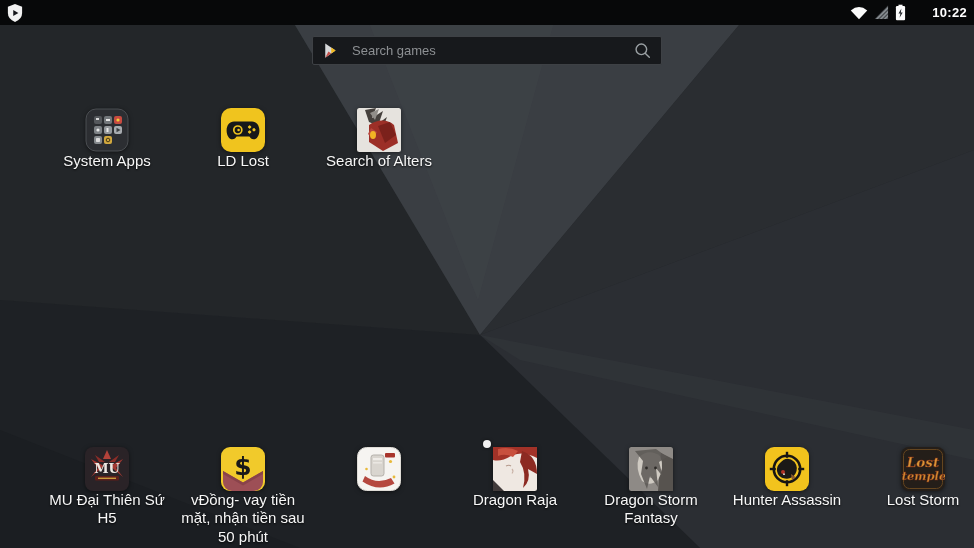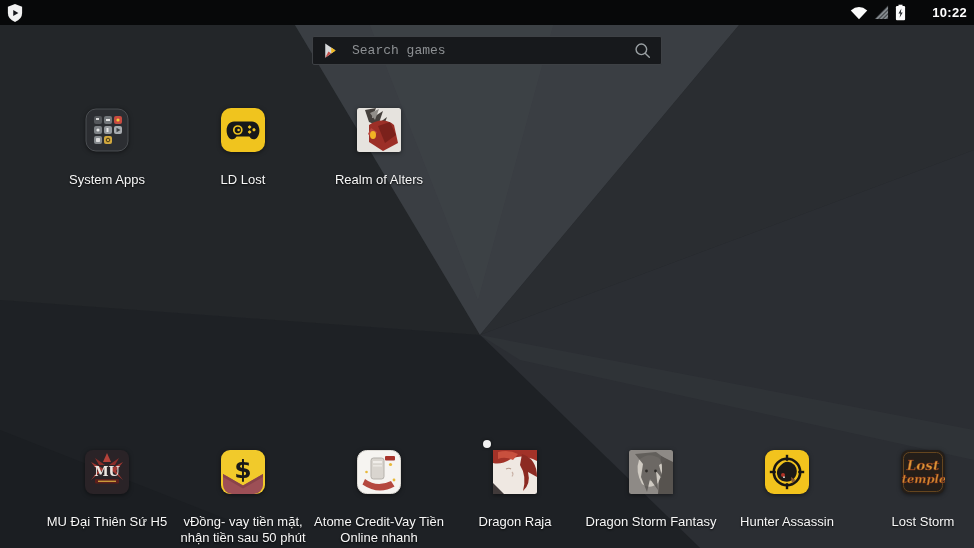--- a/index.html
+++ b/index.html
@@ -22,38 +22,38 @@
   .sb-time{color:#ffffff;font-size:13px;font-weight:bold;letter-spacing:.3px;margin-left:20px;}
 
   
   .search-bar{
     position:absolute;top:36px;left:50%;transform:translateX(-50%);
     width:350px;height:29px;box-sizing:border-box;
     background:#17191c;border:1px solid #3e4145;border-radius:2px;
     display:flex;align-items:center;padding:0 10px;z-index:4;cursor:pointer;
   }
   .search-bar .play-ic{width:15px;height:17px;margin-right:14px;flex:0 0 auto;}
-  .search-placeholder{color:#8d9093;font-size:13px;flex:1;font-family:Liberation Mono, monospace;}
+  .search-placeholder{color:#8d9093;font-size:13px;flex:1;}
   .search-bar .mag-ic{width:17px;height:17px;flex:0 0 auto;}
 
   
   .app-grid{
     position:absolute;left:0;right:0;display:grid;
     grid-template-columns:repeat(7,1fr);padding:0 39px;z-index:3;
   }
   #desktop{top:108px;}
   #dock{bottom:2px;}
   .app-cell{
     display:flex;flex-direction:column;align-items:center;
     cursor:pointer;justify-self:center;width:136px;
   }
-  .app-icon{width:44px;height:44px;flex:0 0 auto;border-radius:13px;}
+  .app-icon{width:44px;height:32px;flex:0 0 auto;border-radius:13px;}
   .app-icon svg{width:44px;height:44px;display:block;filter:drop-shadow(0 1px 2px rgba(0,0,0,.5));}
   .app-label{
-    margin-top:20px;color:#f7f7f7;font-size:13px;line-height:1.22;
+    margin-top:12px;color:#f7f7f7;font-size:15px;line-height:1.22;
     text-align:center;max-width:136px;
     text-shadow:0 1px 2px rgba(0,0,0,.85);
   }
 
   
   .page-indicator{
     position:absolute;top:440px;left:0;right:0;
     display:flex;justify-content:center;z-index:3;
   }
   .page-dot{width:8px;height:8px;border-radius:50%;background:#f2f2f2;box-shadow:0 0 3px rgba(0,0,0,.6);}
@@ -177,21 +177,21 @@
           <svg viewBox="0 0 44 44">
             <rect width="44" height="44" rx="2.5" fill="#e6e3de"></rect>
   <path d="M8 2 L19 0 L15 10 L26 3 L22 15 L30 9 L26 20 L12 14 Z" fill="#45403c"></path>
   <path d="M13 5 L22 1 L18 12 Z" fill="#918e89"></path>
   <path d="M12 17 C20 11 31 11 37 17 L41 35 L26 43 L12 34 Z" fill="#9c2f27"></path>
   <path d="M21 18 L33 14 L39 27 L28 35 Z" fill="#7b211b"></path>
   <path d="M14 20 L20 24 L16 31 L11 26 Z" fill="#b8463c"></path>
   <ellipse cx="16" cy="27" rx="3" ry="4" fill="#f2b324"></ellipse>
           </svg>
         </div>
-    <div class="app-label">Realm of Alters</div>
+    <div class="app-label">Search of Alters</div>
   </div>
     </div>
 
   <div class="page-indicator">
     <span class="page-dot"></span>
   </div>
 
   <div class="app-grid" id="dock">
       <div class="app-cell">
     <div class="app-icon">
@@ -227,21 +227,20 @@
   <rect x="28" y="6" width="10" height="4.5" rx="1" fill="#a8342c"></rect>
   <rect x="14" y="8" width="13" height="21" rx="2.5" fill="#d9d5cf" stroke="#b5b1ab"></rect>
   <rect x="16" y="11" width="9" height="2.2" fill="#f0ede9"></rect>
   <rect x="16" y="15" width="9" height="1.6" fill="#eae7e2"></rect>
   <path d="M8 29 q12 9 26 2 l3.5 5.5 q-16 9 -32 -2 Z" fill="#b5483f"></path>
   <circle cx="33.5" cy="14.5" r="1.6" fill="#e8b93a"></circle>
   <circle cx="9.5" cy="22" r="1.3" fill="#e8b93a"></circle>
   <circle cx="37" cy="30" r="1.4" fill="#e8b93a"></circle>
           </svg>
         </div>
-    <div class="app-label">Atome Credit-Vay Tiền Online nhanh</div>
   </div>
       <div class="app-cell">
     <div class="app-icon">
           <svg viewBox="0 0 44 44">
             <rect width="44" height="44" rx="2.5" fill="#efe8e2"></rect>
   <path d="M0 0 H44 V11 Q29 3 18 9 Q8 15 0 13 Z" fill="#a23228"></path>
   <path d="M29 4 Q44 9 44 27 L35 22 Q38 34 30 41 Q34 26 27 15 Z" fill="#8c2a22"></path>
   <path d="M5 2 Q16 -1 25 4 L20 10 Q12 6 5 9 Z" fill="#c8503e"></path>
   <path d="M0 33 L11 44 H0 Z" fill="#413a3a"></path>
   <path d="M19 22 q2 2 0 4.5" stroke="#c9b2a6" stroke-width="1.1" fill="none"></path>

